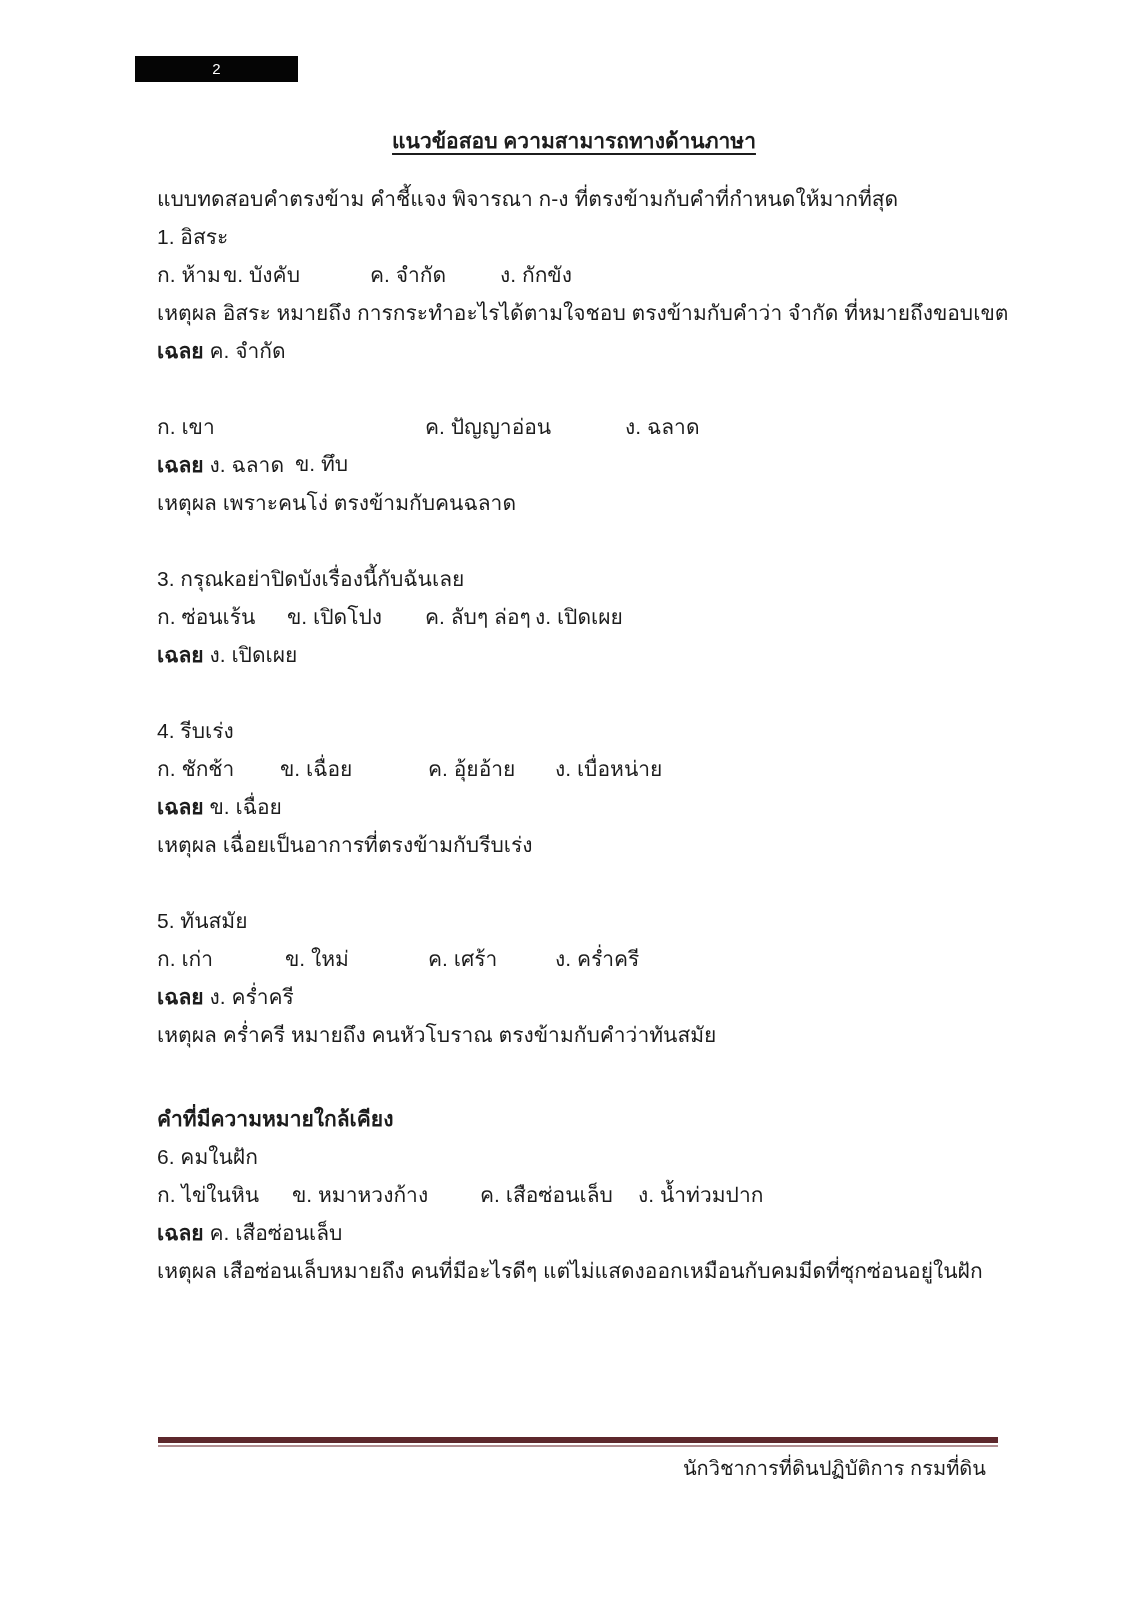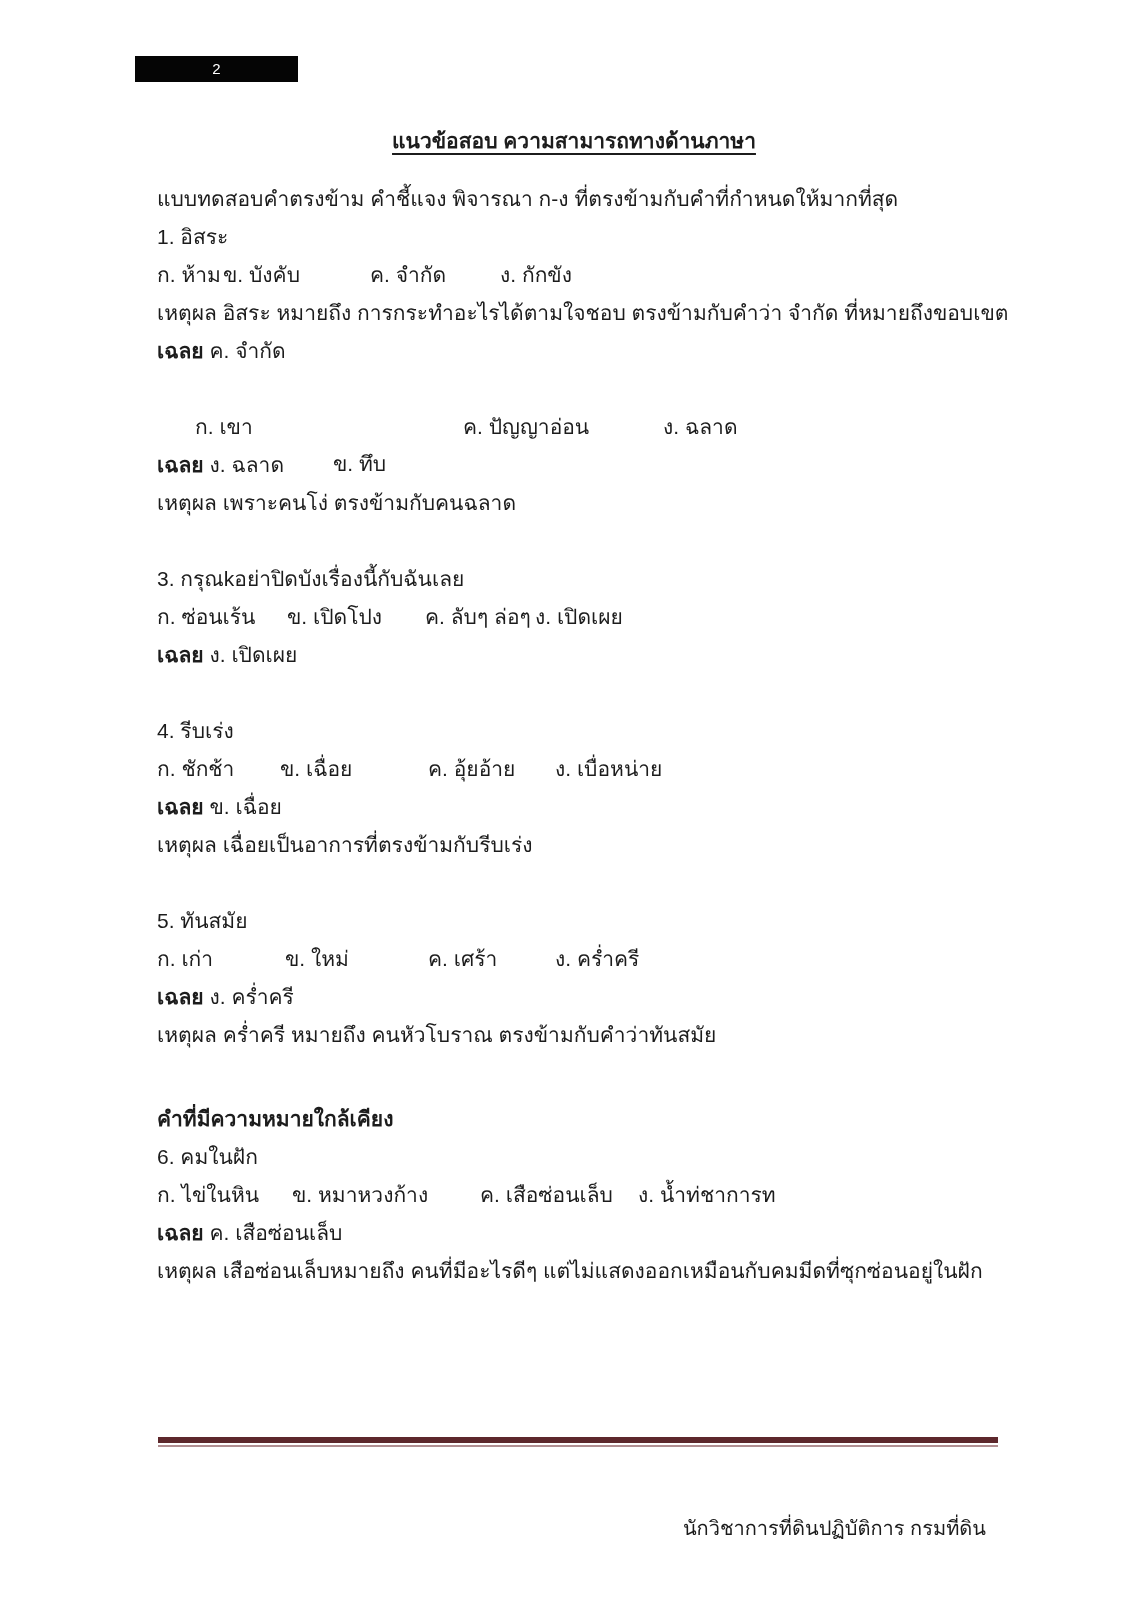--- a/index.html
+++ b/index.html
@@ -47,38 +47,38 @@
     text-decoration-thickness: 2px;
     text-underline-offset: 5px;
   }
   .spacer { height: 38px; }
   .choices { display: flex; }
   .choices span { flex: 0 0 auto; }
   .bold { font-weight: 700; }
   .section-header { font-weight: 700; margin-top: 8px; }
   
   .q1 .c1 { min-width: 66px; }  .q1 .c2 { min-width: 147px; } .q1 .c3 { min-width: 130px; }
-  .q2 .c1 { min-width: 138px; margin-left: 38px; } .q2 .c2 { min-width: 130px; margin-top: 37px; } .q2 .c3 { min-width: 200px; }
+  .q2 .c1 { min-width: 138px; } .q2 .c2 { min-width: 130px; margin-top: 37px; } .q2 .c3 { min-width: 200px; }
   .q3 .c1 { min-width: 130px; } .q3 .c2 { min-width: 138px; } .q3 .c3 { min-width: 110px; }
   .q4 .c1 { min-width: 123px; } .q4 .c2 { min-width: 148px; } .q4 .c3 { min-width: 127px; }
   .q5 .c1 { min-width: 128px; } .q5 .c2 { min-width: 143px; } .q5 .c3 { min-width: 127px; }
   .q6 .c1 { min-width: 135px; } .q6 .c2 { min-width: 188px; } .q6 .c3 { min-width: 158px; }
   .footer-rule {
     position: absolute;
     left: 158px;
     top: 1437px;
     width: 840px;
   }
   .footer-rule .dark  { height: 6px; }
   .footer-rule .gap   { height: 2px; background: #ffffff; }
   .footer-rule .light { height: 2px; }
   .footer-text {
     position: absolute;
     right: 145px;
-    top: 1512px;
+    top: 1452px;
     font-size: 20px;
     line-height: 32px;
   }
 </style>
 </head>
 <body>
 
 <div class="page">
 
   <div class="page-num-box">
@@ -172,21 +172,21 @@
     </div>
 
     <div class="line section-header">คำที่มีความหมายใกล้เคียง</div>
 
     <div>
       <div class="line">6. คมในฝัก</div>
       <div class="line choices q6">
         <span class="c1">ก. ไข่ในหิน</span>
         <span class="c2">ข. หมาหวงก้าง</span>
         <span class="c3">ค. เสือซ่อนเล็บ</span>
-        <span class="c4">ง. น้ำท่ชาการท</span>
+        <span class="c4">ง. น้ำท่วมปาก</span>
       </div>
       <div class="line">
         <span class="bold">เฉลย</span>
         <span>ค. เสือซ่อนเล็บ</span>
       </div>
       <div class="line">เหตุผล เสือซ่อนเล็บหมายถึง คนที่มีอะไรดีๆ แต่ไม่แสดงออกเหมือนกับคมมีดที่ซุกซ่อนอยู่ในฝัก</div>
     </div>
 
   </div>
 

